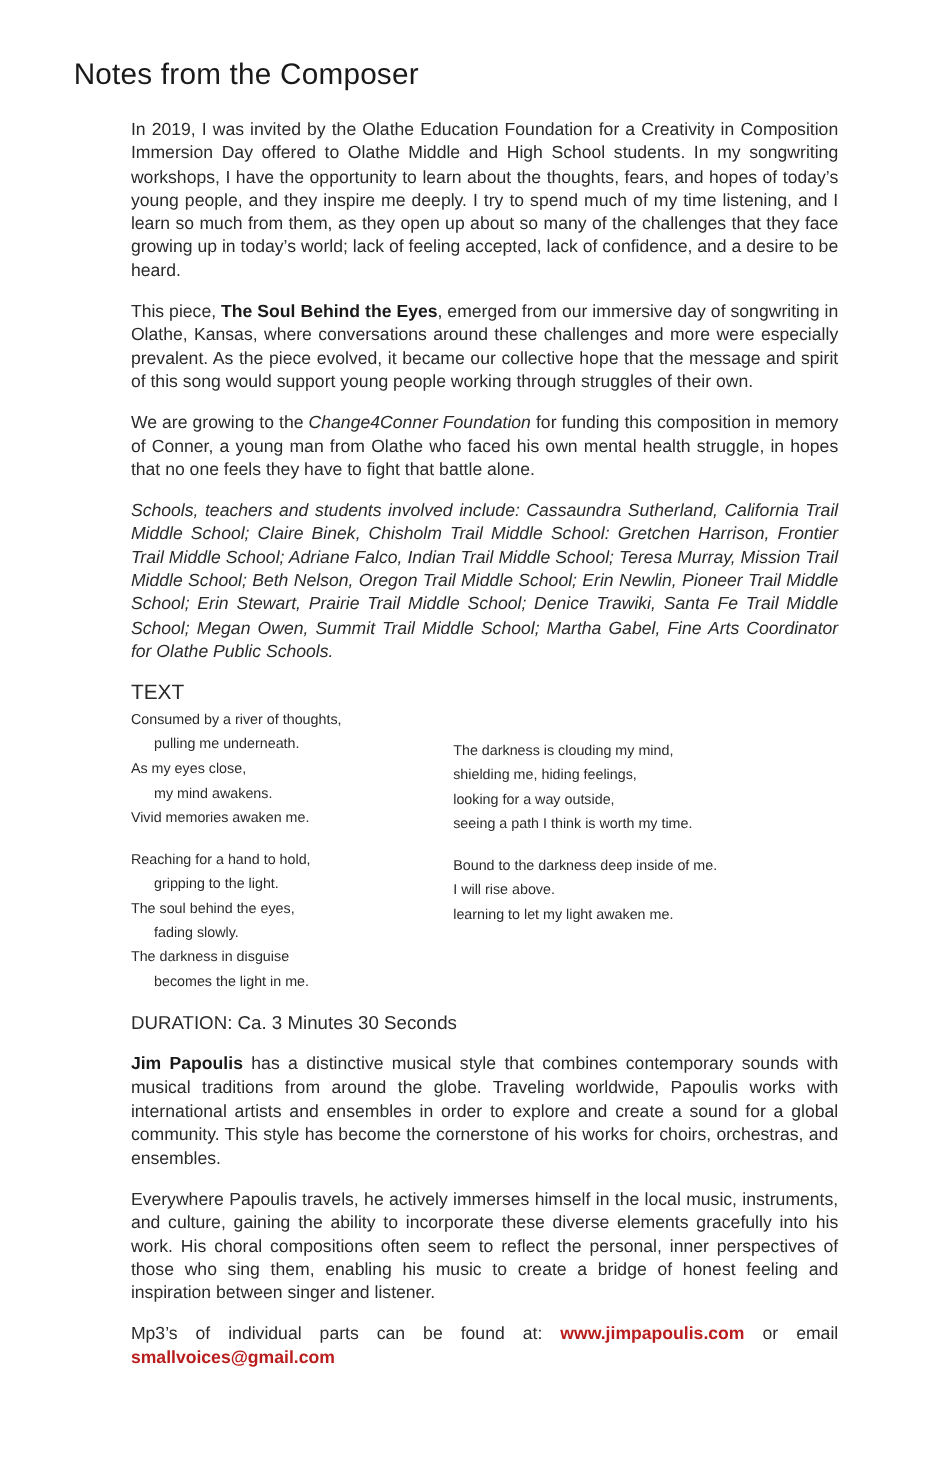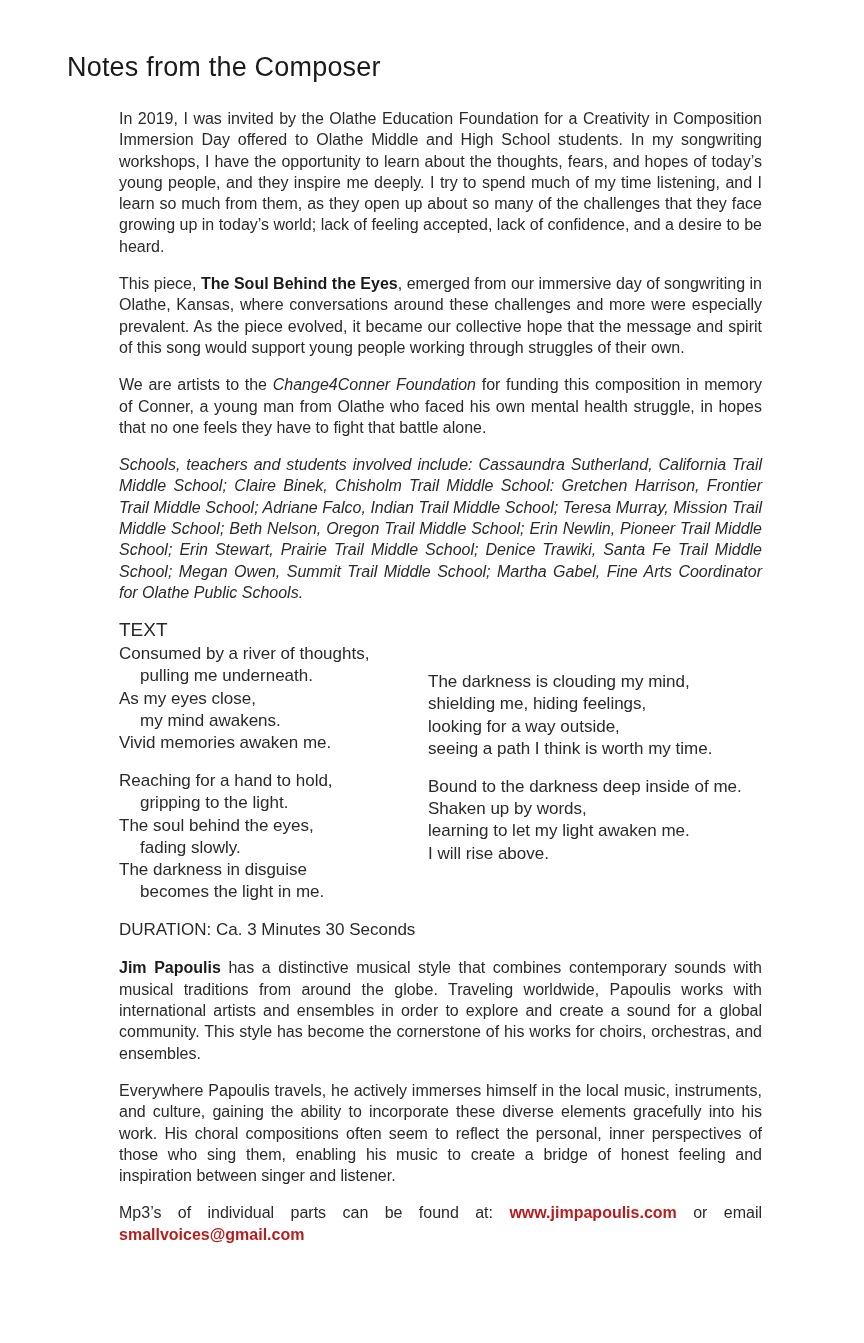--- a/index.html
+++ b/index.html
@@ -15,42 +15,42 @@
   }
   .body-col {
     position: absolute; left: 119px; top: 108px; width: 643px;
     font-size: 16px; line-height: 21.3px;
   }
   p { margin: 0; text-align: justify; text-align-last: left; }
   .para-gap { margin-top: 16px; }
   .schools { font-style: italic; }
   .text-heading { font-size: 19px; margin-top: 16px; line-height: 22px; }
   .lyrics {
-    display: flex; font-size: 17px; line-height: 22.2px; margin-top: 2px; gap: 16px;
+    display: flex; font-size: 13px; line-height: 22.2px; margin-top: 2px;
   }
   .lyric-col-left { width: 293px; }
   .lyric-col-right { flex: 1; margin-top: 28px; }
   .stanza-gap { margin-top: 16px; }
   .line-indent { padding-left: 21px; }
   .duration { font-size: 17px; margin-top: 16px; line-height: 22px; }
   .strong { font-weight: bold; color: #1a1a1a; }
   .link { font-weight: bold; color: #b91c1c; }
 </style>
 </head>
 <body>
 
 <h1 class="title">Notes from the Composer</h1>
 
 <div class="body-col">
 
   <p>In 2019, I was invited by the Olathe Education Foundation for a Creativity in Composition Immersion Day offered to Olathe Middle and High School students. In my songwriting workshops, I have the opportunity to learn about the thoughts, fears, and hopes of today’s young people, and they inspire me deeply.  I try to spend much of my time listening, and I learn so much from them, as they open up about so many of the challenges that they face growing up in today’s world; lack of feeling accepted, lack of confidence, and a desire to be heard.</p>
 
   <p class="para-gap"><span>This piece, </span><span class="strong">The Soul Behind the Eyes</span><span>, emerged from our immersive day of songwriting in Olathe, Kansas, where conversations around these challenges and more were especially prevalent.  As the piece evolved, it became our collective hope that the message and spirit of this song would support young people working through struggles of their own.</span></p>
 
-  <p class="para-gap"><span>We are artists to the </span><em>Change4Conner Foundation</em><span> for funding this composition in memory of Conner, a young man from Olathe who faced his own mental health struggle, in hopes that no one feels they have to fight that battle alone.</span></p>
+  <p class="para-gap"><span>We are growing to the </span><em>Change4Conner Foundation</em><span> for funding this composition in memory of Conner, a young man from Olathe who faced his own mental health struggle, in hopes that no one feels they have to fight that battle alone.</span></p>
 
   <p class="para-gap schools">Schools, teachers and students involved include:  Cassaundra Sutherland, California Trail Middle School; Claire Binek, Chisholm Trail Middle School: Gretchen Harrison, Frontier Trail Middle School; Adriane Falco, Indian Trail Middle School; Teresa Murray, Mission Trail Middle School; Beth Nelson, Oregon Trail Middle School; Erin Newlin, Pioneer Trail Middle School; Erin Stewart, Prairie Trail Middle School; Denice Trawiki, Santa Fe Trail Middle School; Megan Owen, Summit Trail Middle School; Martha Gabel, Fine Arts Coordinator for Olathe Public Schools.</p>
 
   <div class="text-heading">TEXT</div>
 
   <div class="lyrics">
     <div class="lyric-col-left">
       <div>
         <div>Consumed by a river of thoughts,</div>
         <div class="line-indent">pulling me underneath.</div>
@@ -69,23 +69,22 @@
     </div>
     <div class="lyric-col-right">
       <div>
         <div>The darkness is clouding my mind,</div>
         <div>shielding me, hiding feelings,</div>
         <div>looking for a way outside,</div>
         <div>seeing a path I think is worth my time.</div>
       </div>
       <div class="stanza-gap">
         <div>Bound to the darkness deep inside of me.</div>
-        <div>Shaken up by words,</div>
+        <div>I will rise above.</div>
         <div>learning to let my light awaken me.</div>
-        <div>I will rise above.</div>
       </div>
     </div>
   </div>
 
   <div class="duration">DURATION: Ca. 3 Minutes 30 Seconds</div>
 
   <p class="para-gap"><span class="strong">Jim Papoulis</span><span> has a distinctive musical style that combines contemporary sounds with musical traditions from around the globe. Traveling worldwide, Papoulis works with international artists and ensembles in order to explore and create a sound for a global community. This style has become the cornerstone of his works for choirs, orchestras, and ensembles.</span></p>
 
   <p class="para-gap">Everywhere Papoulis travels, he actively immerses himself in the local music, instruments, and culture, gaining the ability to incorporate these diverse elements gracefully into his work. His choral compositions often seem to reflect the personal, inner perspectives of those who sing them, enabling his music to create a bridge of honest feeling and inspiration between singer and listener.</p>
 

